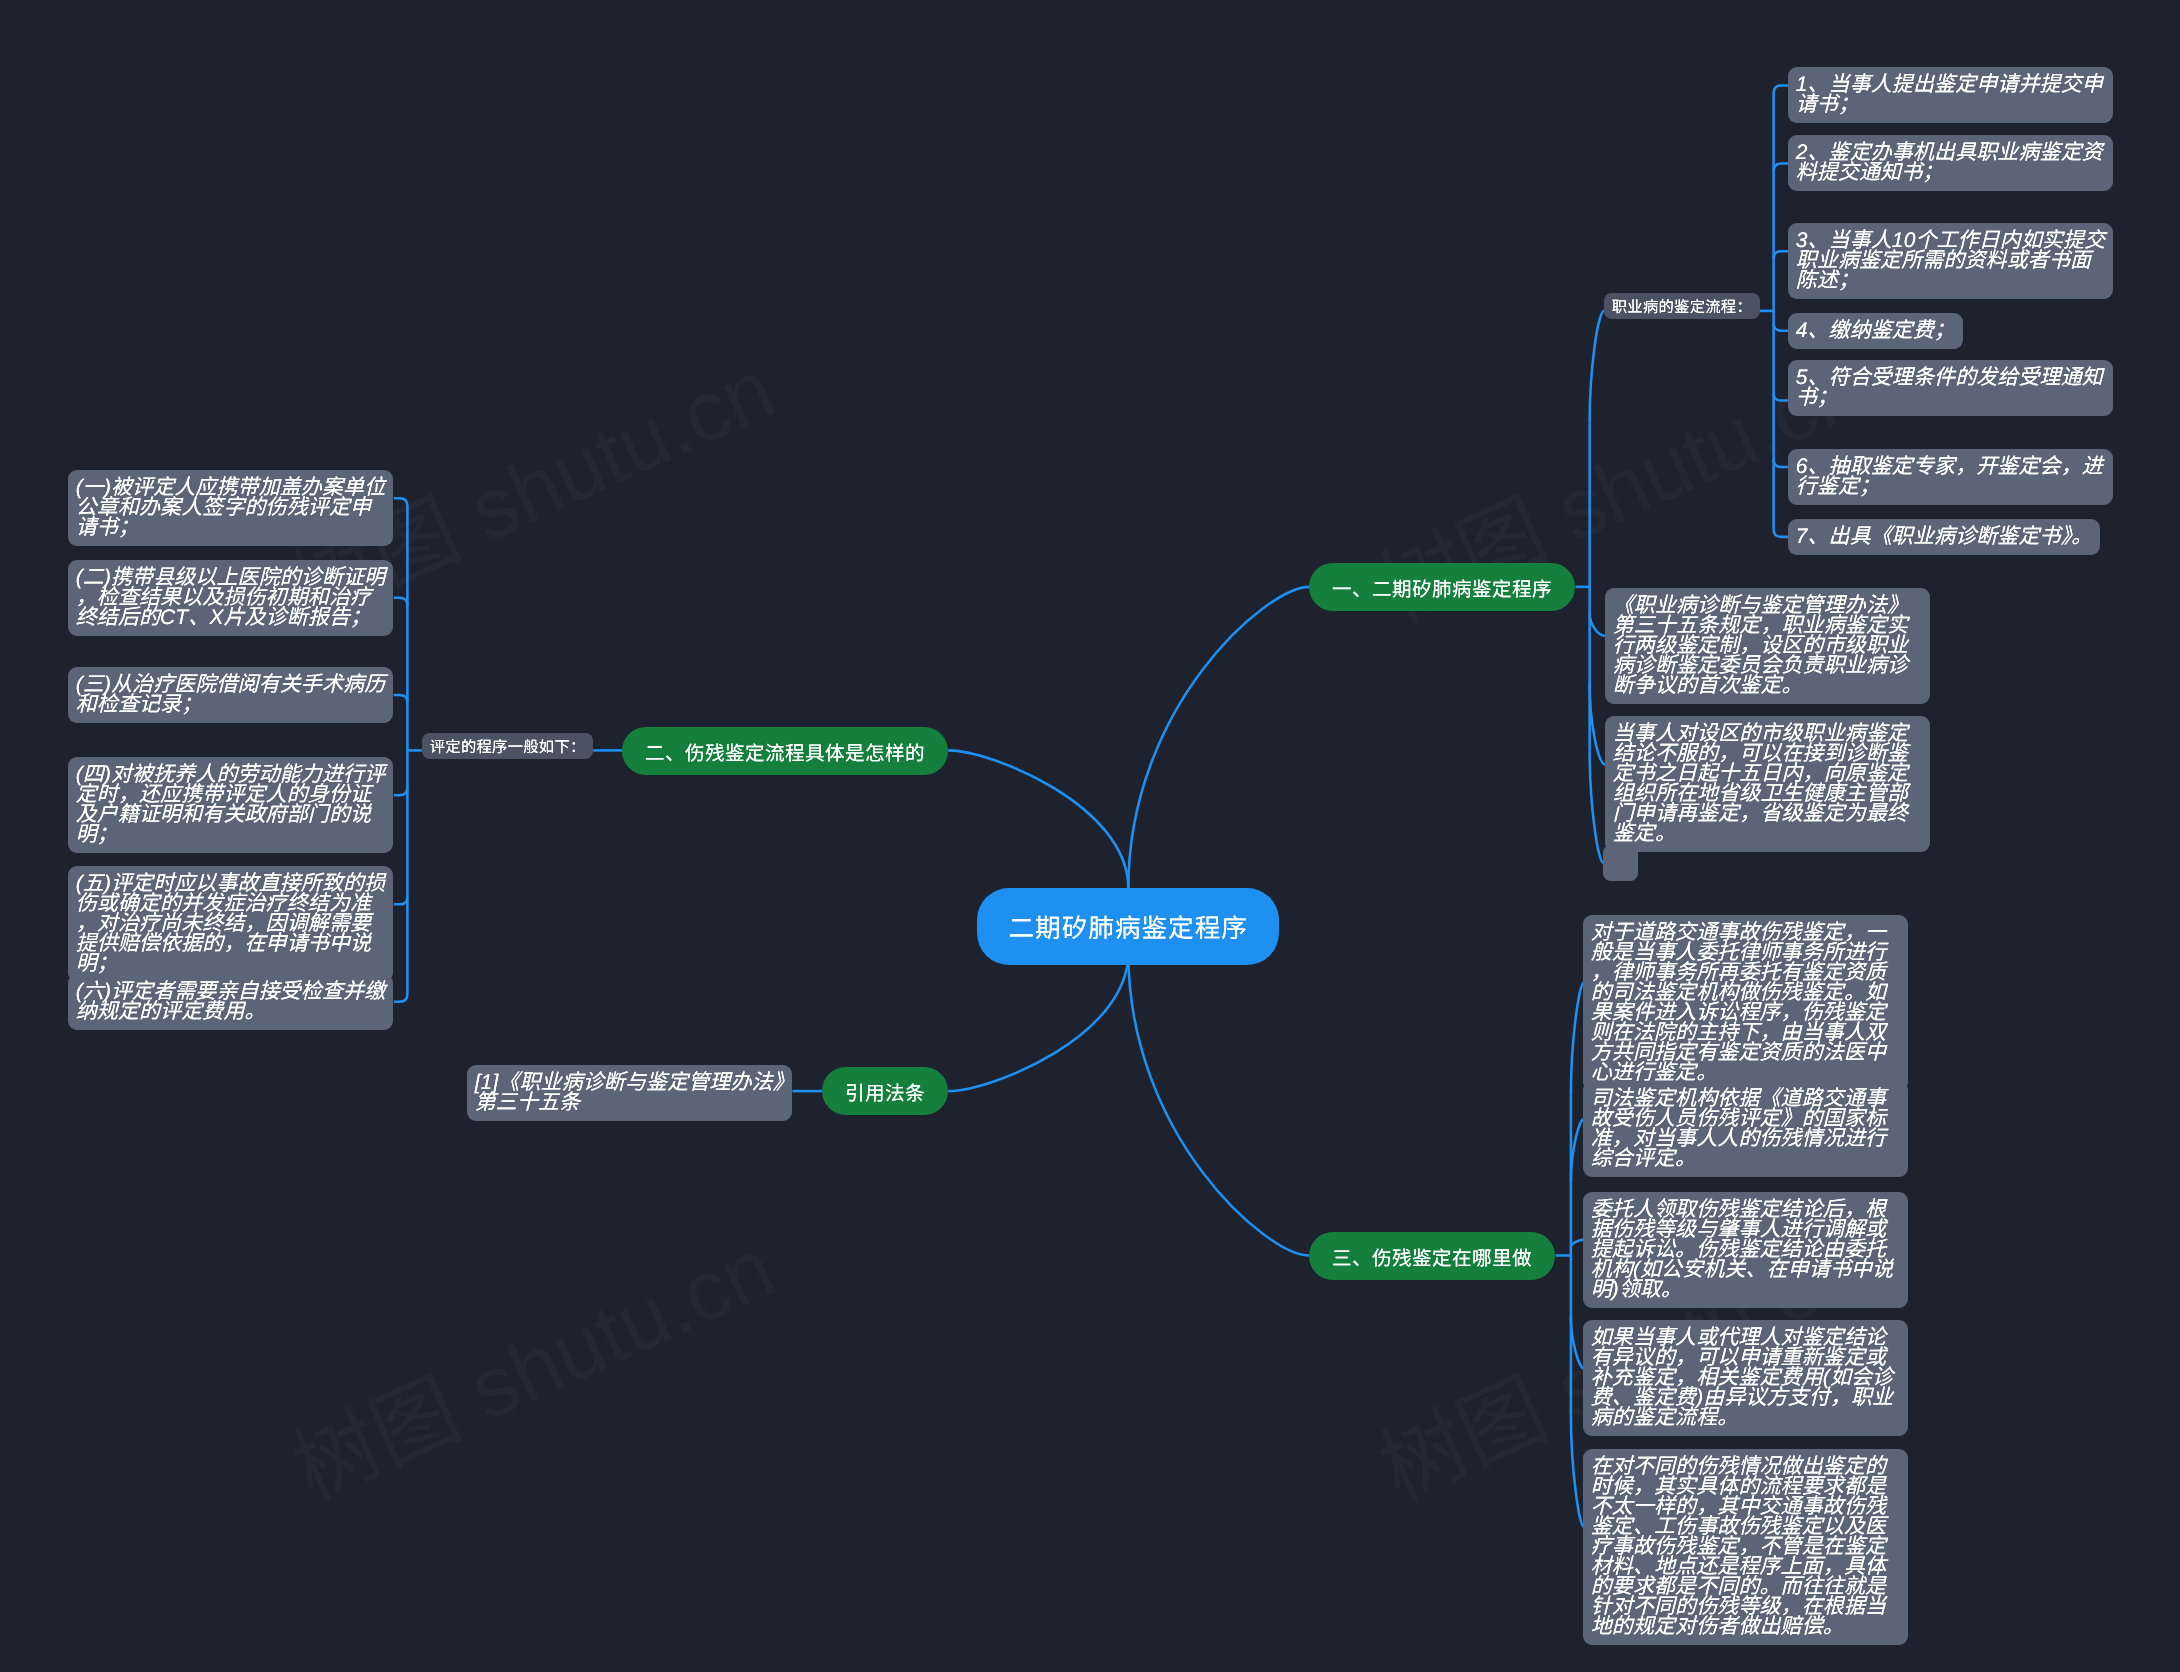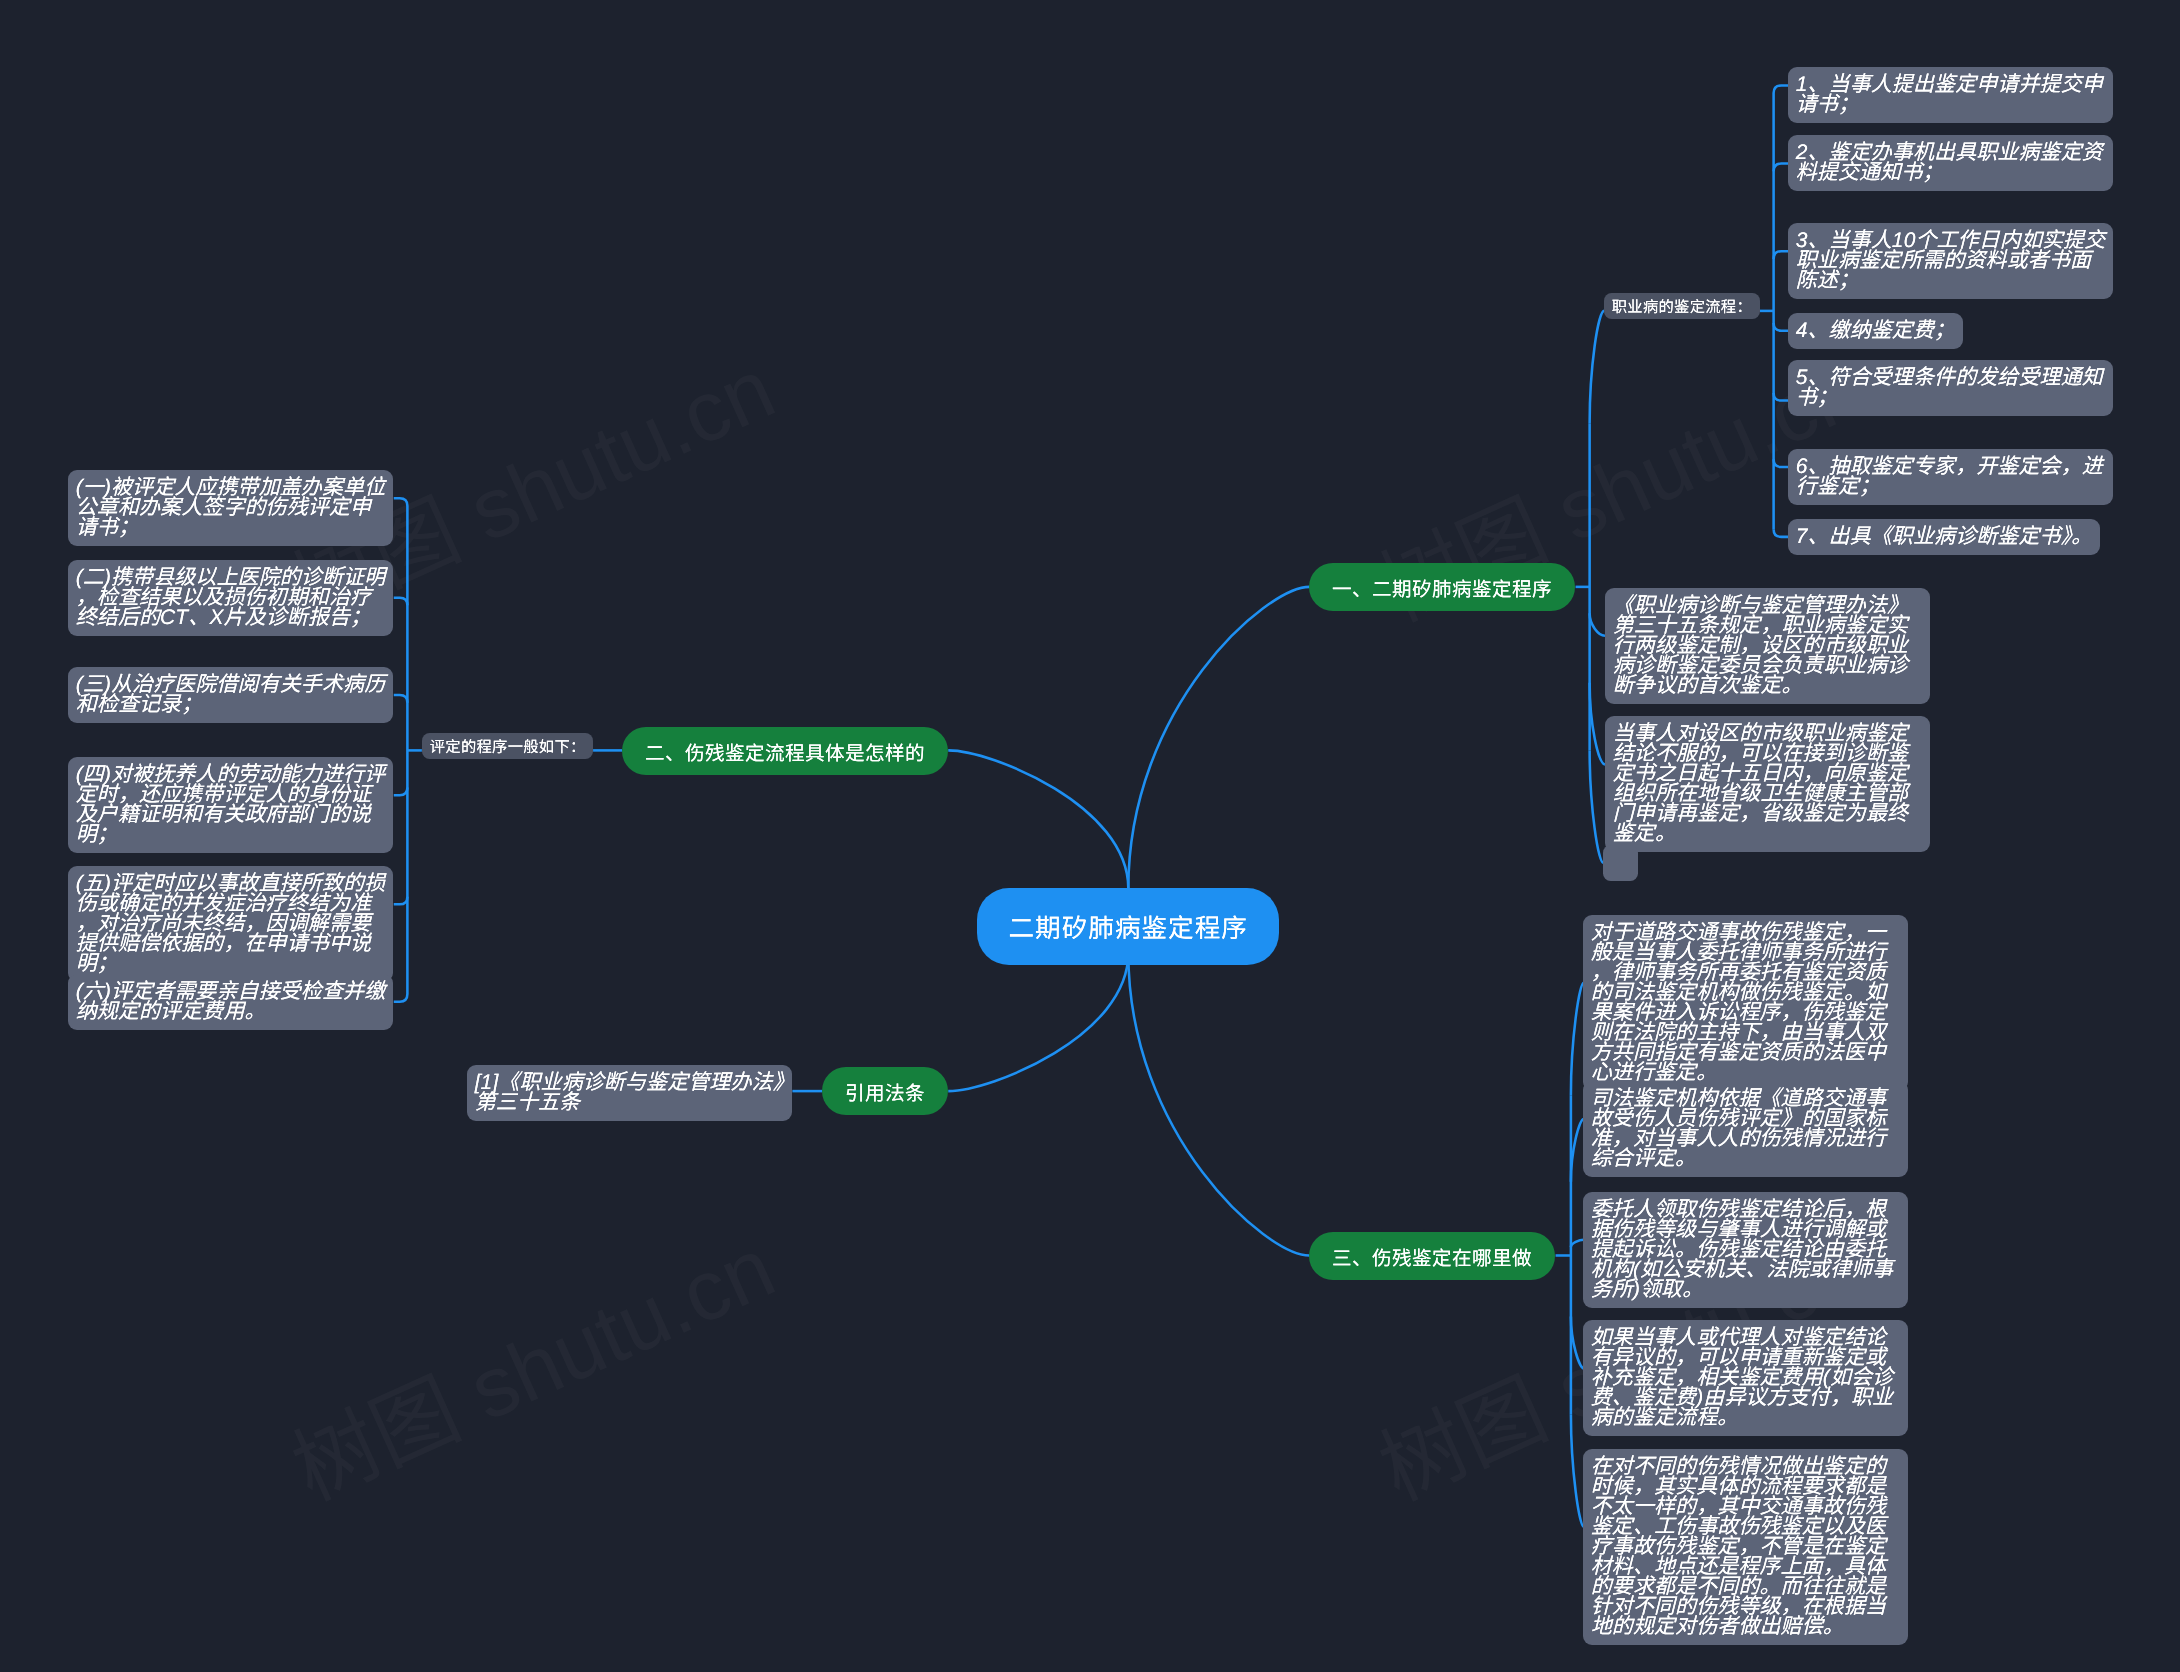--- a/index.html
+++ b/index.html
@@ -97,19 +97,19 @@
 <div class="node n-sub" style="top: 733px; left: 422px;">评定的程序一般如下：</div>
 <div class="node n-leaf" style="top: 470px; left: 68px;">(一)被评定人应携带加盖办案单位公章和办案人签字的伤残评定申请书；</div>
 <div class="node n-leaf" style="top: 560px; left: 68px;">(二)携带县级以上医院的诊断证明，检查结果以及损伤初期和治疗终结后的CT、X片及诊断报告；</div>
 <div class="node n-leaf" style="top: 667px; left: 68px;">(三)从治疗医院借阅有关手术病历和检查记录；</div>
 <div class="node n-leaf" style="top: 757px; left: 68px;">(四)对被抚养人的劳动能力进行评定时，还应携带评定人的身份证及户籍证明和有关政府部门的说明；</div>
 <div class="node n-leaf" style="top: 866px; left: 68px;">(五)评定时应以事故直接所致的损伤或确定的并发症治疗终结为准，对治疗尚未终结，因调解需要提供赔偿依据的，在申请书中说明；</div>
 <div class="node n-leaf" style="top: 974px; left: 68px;">(六)评定者需要亲自接受检查并缴纳规定的评定费用。</div>
 <div class="node n-branch" style="top:1232px;left:1309px;">三、伤残鉴定在哪里做</div>
 <div class="node n-leaf" style="top:915px;left:1583px;">对于道路交通事故伤残鉴定，一般是当事人委托律师事务所进行，律师事务所再委托有鉴定资质的司法鉴定机构做伤残鉴定。如果案件进入诉讼程序，伤残鉴定则在法院的主持下，由当事人双方共同指定有鉴定资质的法医中心进行鉴定。</div>
 <div class="node n-leaf" style="top:1081px;left:1583px;">司法鉴定机构依据《道路交通事故受伤人员伤残评定》的国家标准，对当事人人的伤残情况进行综合评定。</div>
-<div class="node n-leaf" style="top:1192px;left:1583px;">委托人领取伤残鉴定结论后，根据伤残等级与肇事人进行调解或提起诉讼。伤残鉴定结论由委托机构(如公安机关、法院或律师事务所)领取。</div>
+<div class="node n-leaf" style="top:1192px;left:1583px;">委托人领取伤残鉴定结论后，根据伤残等级与肇事人进行调解或提起诉讼。伤残鉴定结论由委托机构(如公安机关、在申请书中说明)领取。</div>
 <div class="node n-leaf" style="top:1320px;left:1583px;">如果当事人或代理人对鉴定结论有异议的，可以申请重新鉴定或补充鉴定，相关鉴定费用(如会诊费、鉴定费)由异议方支付，职业病的鉴定流程。</div>
 <div class="node n-leaf" style="top:1449px;left:1583px;">在对不同的伤残情况做出鉴定的时候，其实具体的流程要求都是不太一样的，其中交通事故伤残鉴定、工伤事故伤残鉴定以及医疗事故伤残鉴定，不管是在鉴定材料、地点还是程序上面，具体的要求都是不同的。而往往就是针对不同的伤残等级，在根据当地的规定对伤者做出赔偿。</div>
 <div class="node n-branch" style="top: 1067px; left: 822px;">引用法条</div>
 <div class="node n-leaf" style="top: 1065px; left: 467px;">[1]《职业病诊断与鉴定管理办法》 第三十五条</div>
 </div>
 
 
 </body></html>

